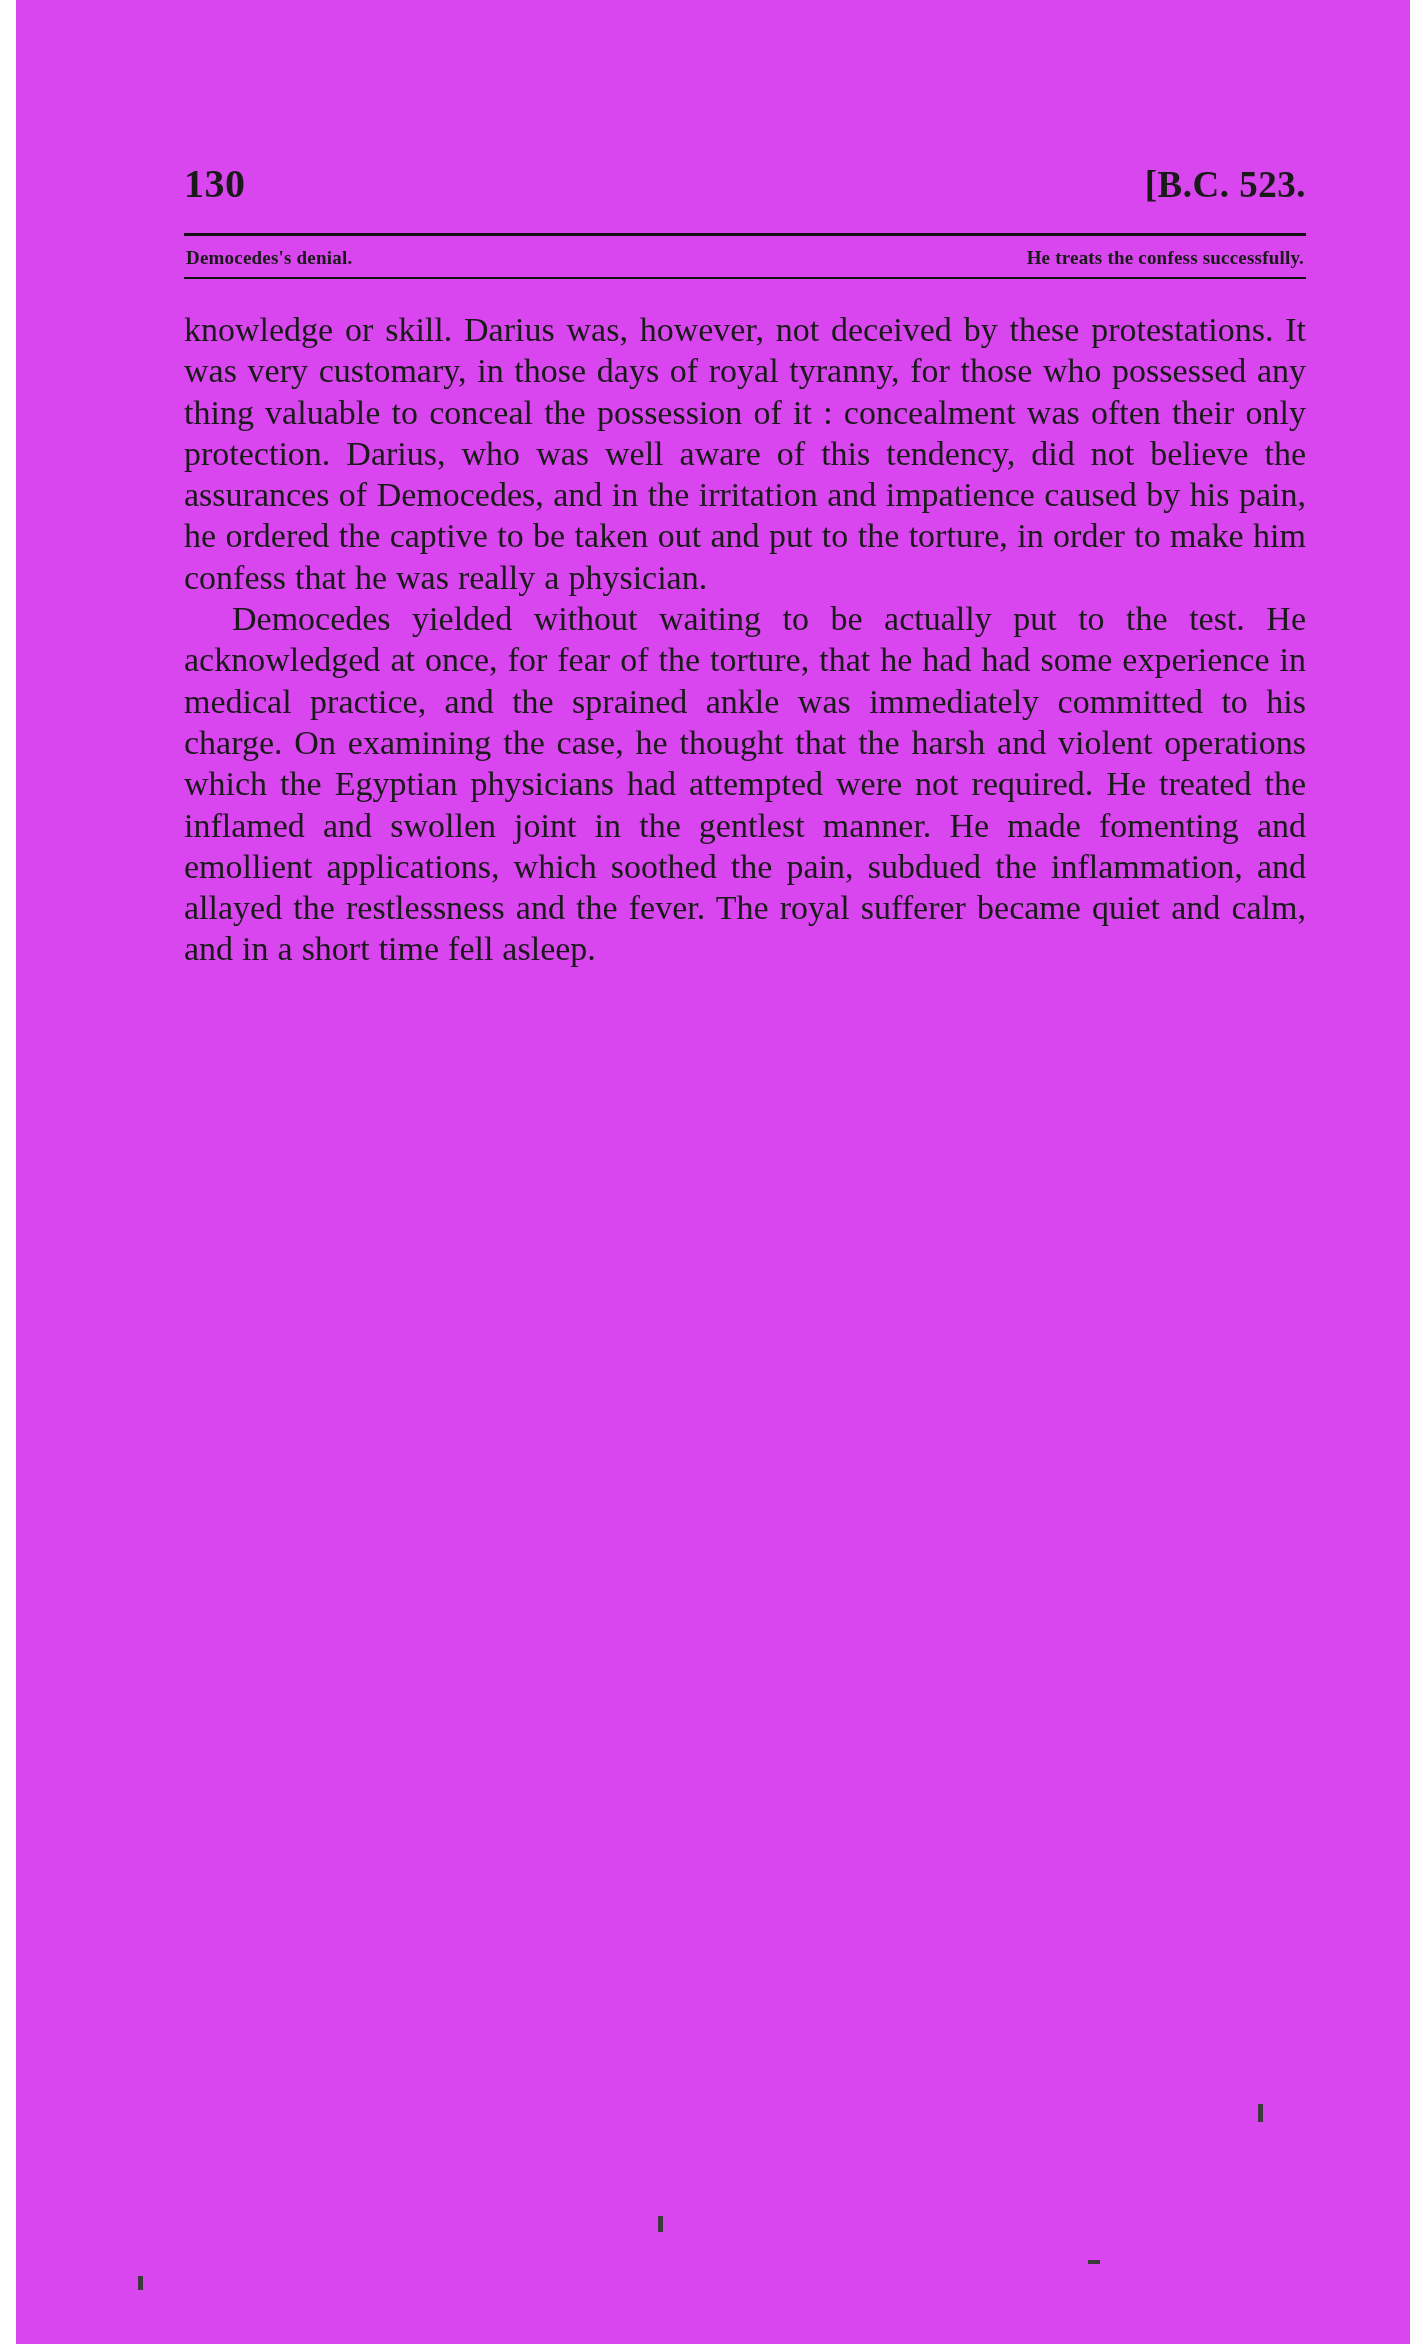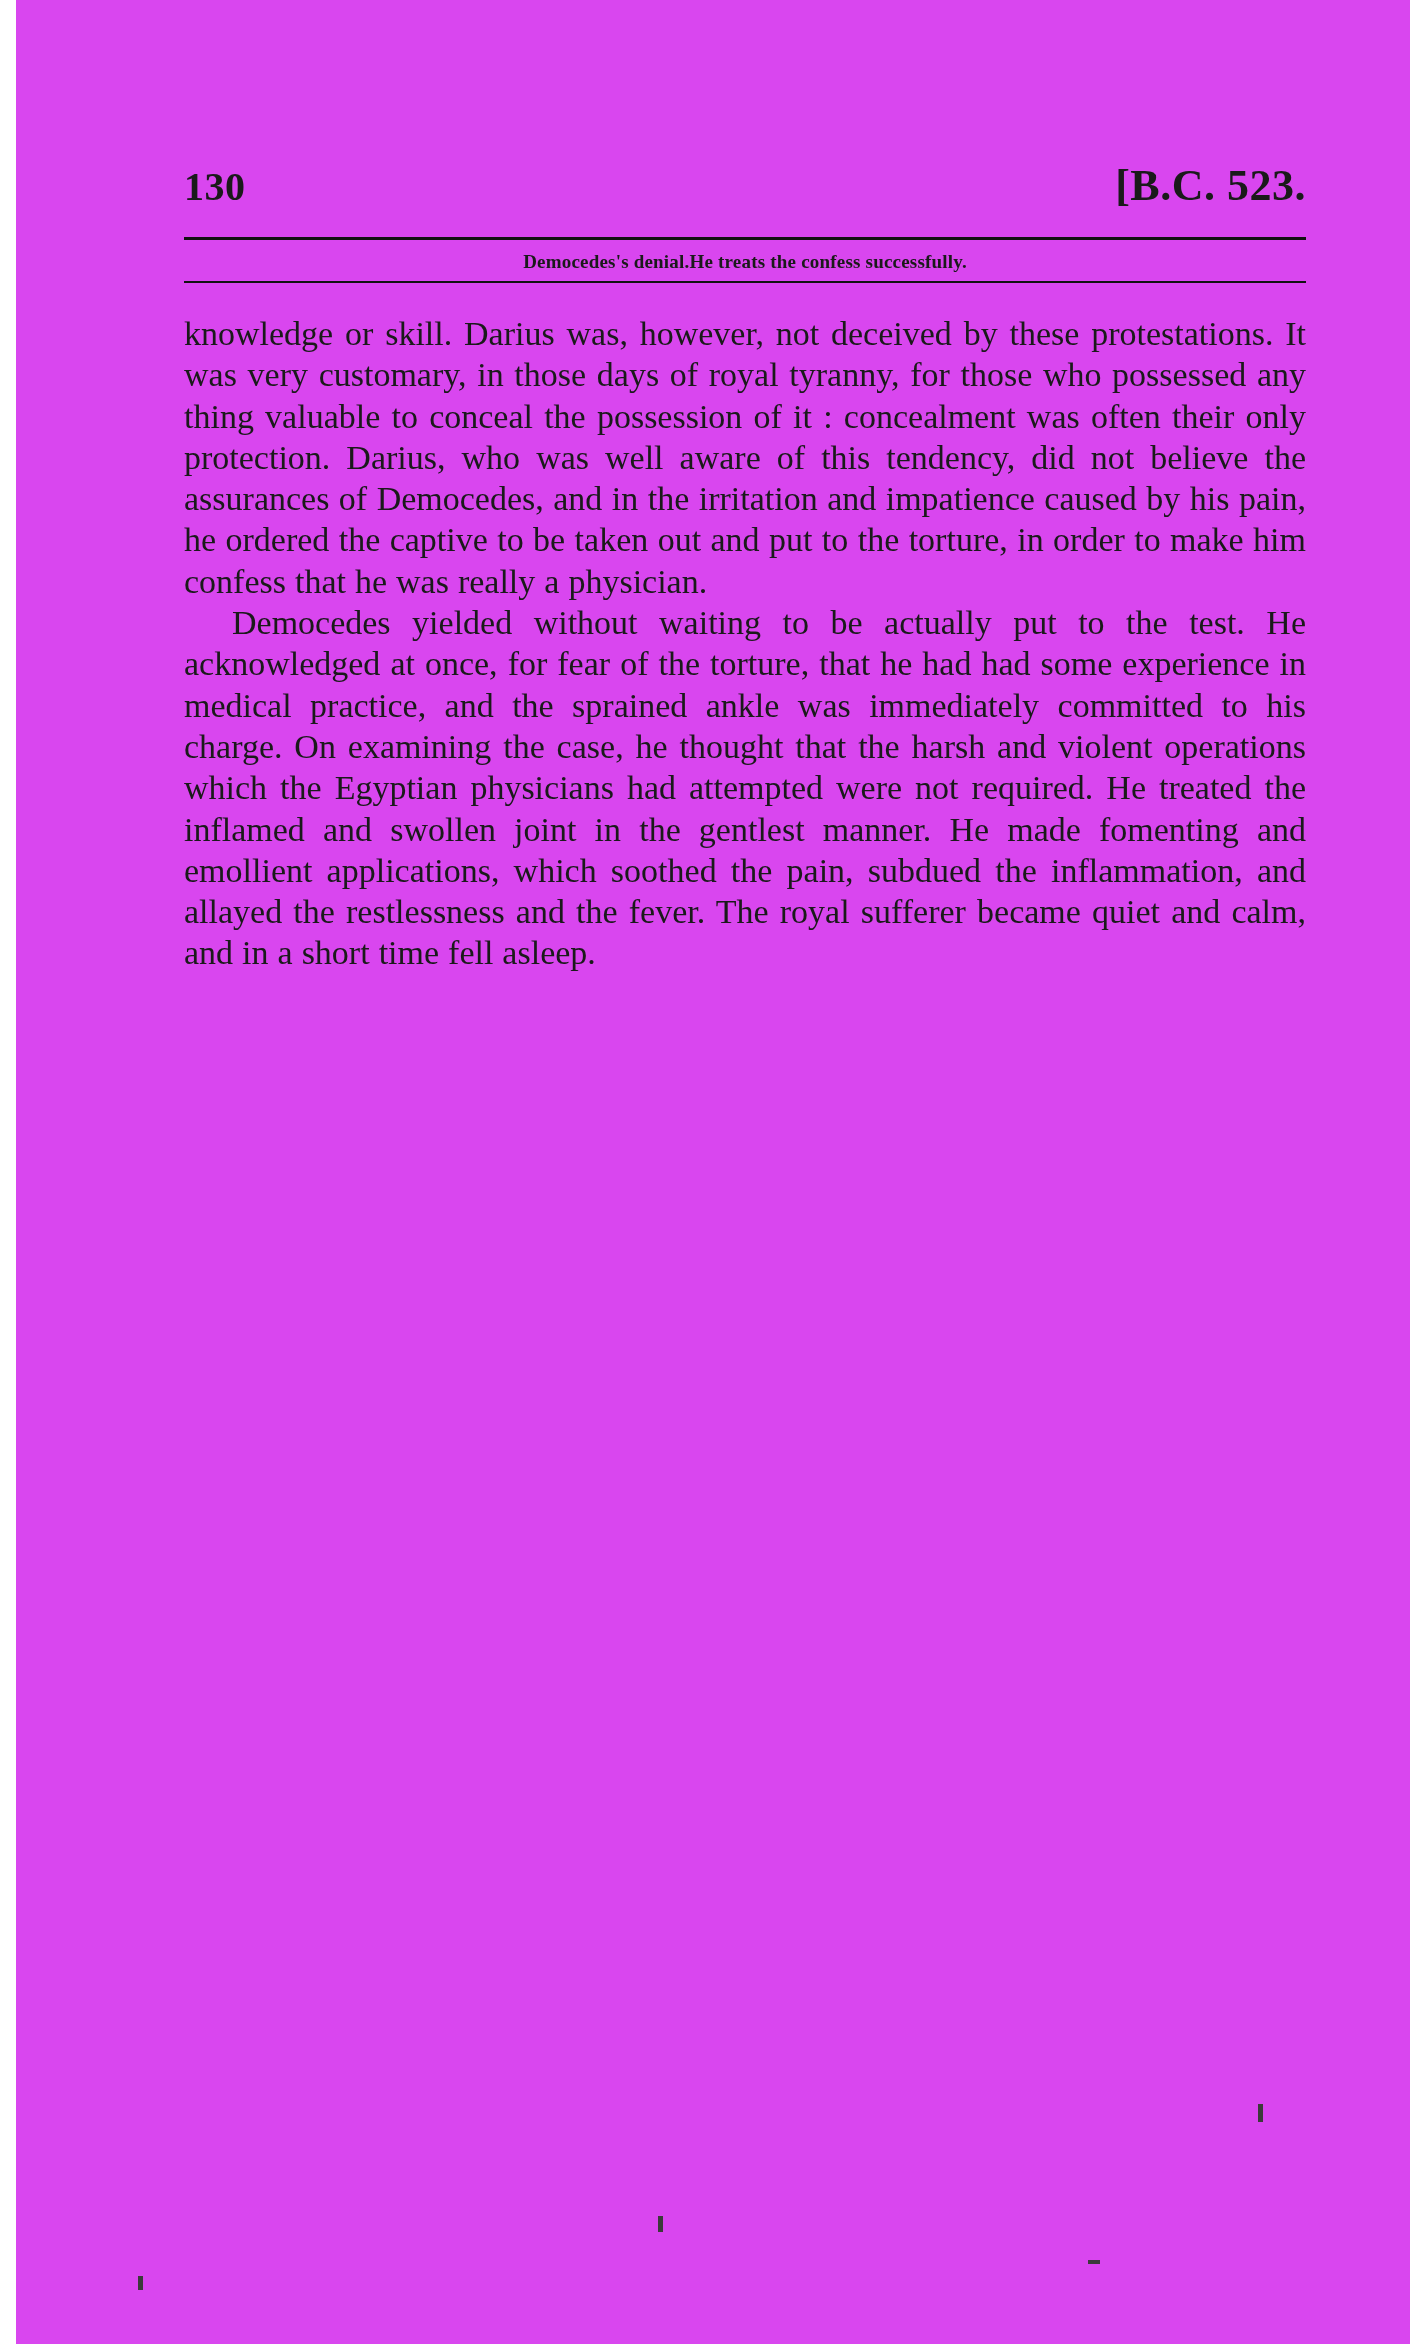--- a/index.html
+++ b/index.html
@@ -45,34 +45,34 @@
   .head-title {
     font-size: 34px;
     font-weight: 700;
     letter-spacing: 3.5px;
     text-transform: uppercase;
     font-variant: small-caps;
     flex: 0 1 auto;
     margin-left: 40px;
   }
   .head-date {
-    font-size: 44px;
+    font-size: 37px;
     font-weight: 700;
     letter-spacing: 0.5px;
     white-space: nowrap;
   }
   
   .rule-top {
     border-top: 3px solid #111;
     width: 100%;
     margin-top: 4px;
   }
   .sidenotes {
     display: flex;
-    justify-content: center;
+    justify-content: space-between;
     align-items: baseline;
     font-size: 19px;
     font-weight: 700;
     font-family: "Liberation Serif", serif;
     padding: 11px 2px 8px 2px;
     letter-spacing: 0.2px;
   }
   .rule-bottom {
     border-top: 2px solid #111;
     width: 100%;

